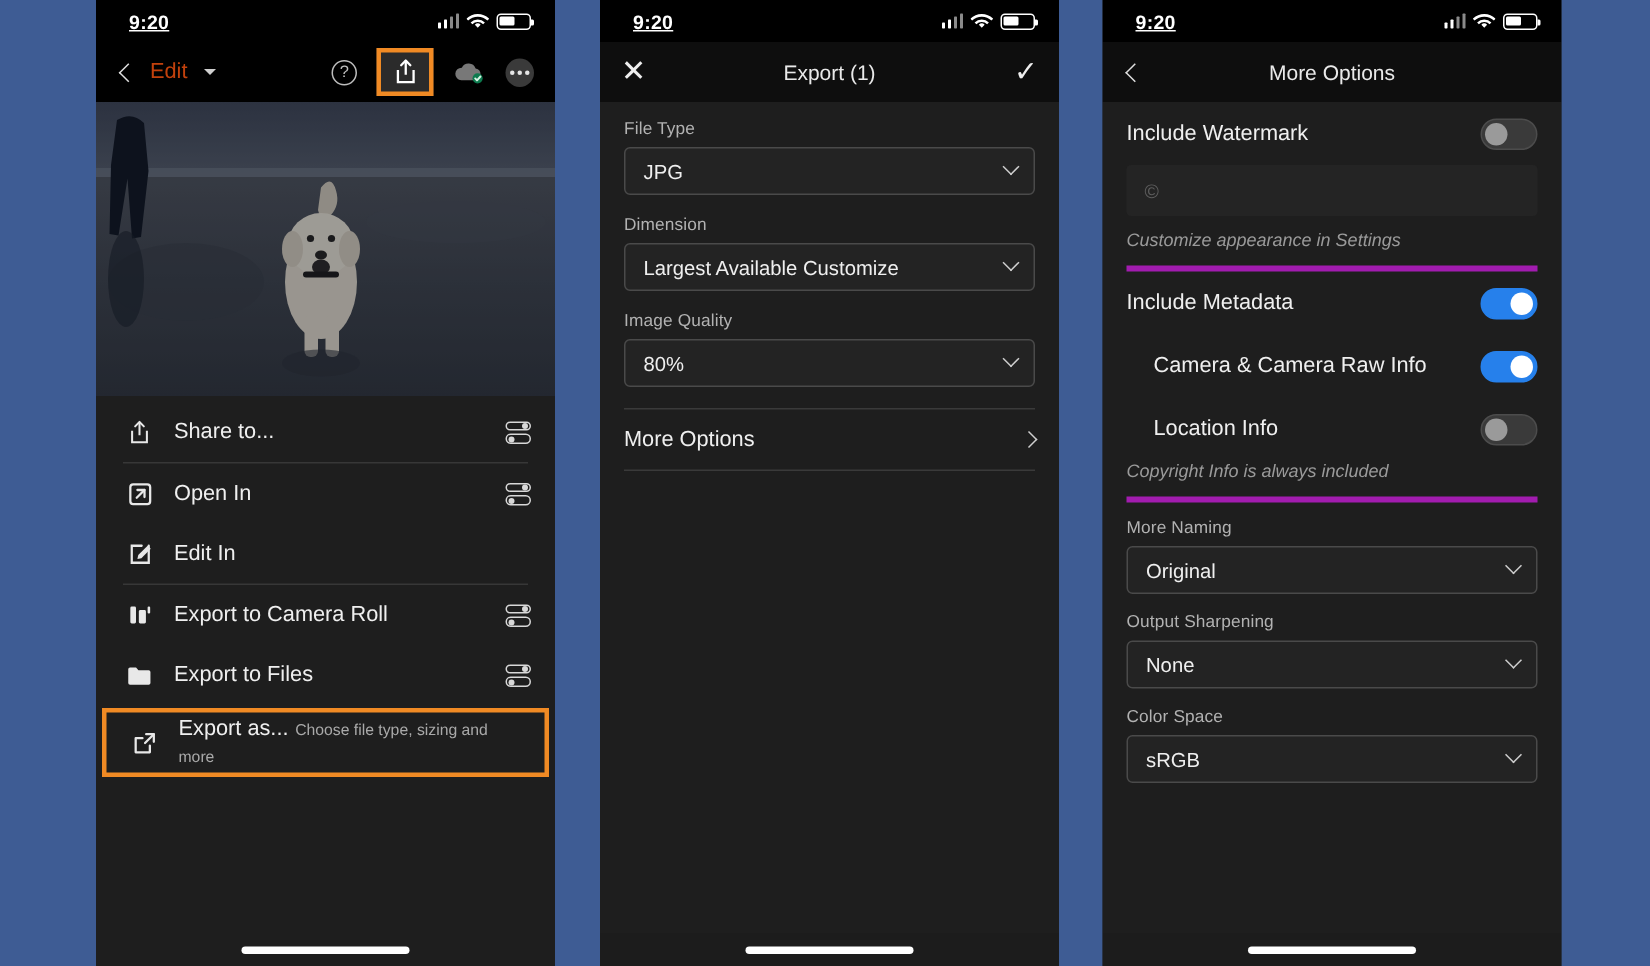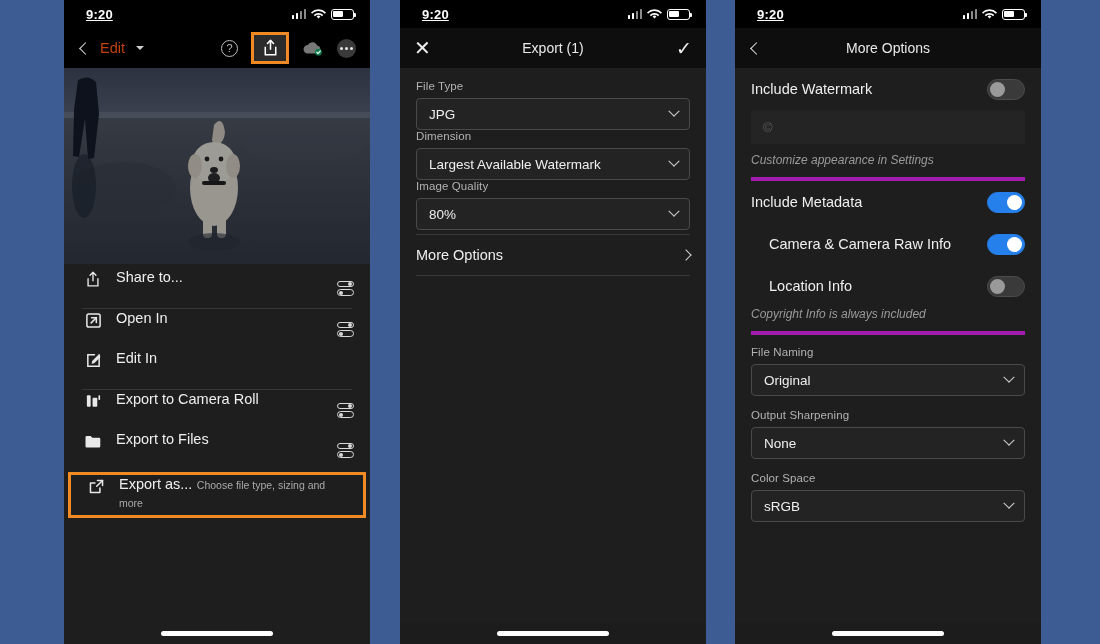--- a/index.html
+++ b/index.html
@@ -140,20 +140,21 @@
     position: relative;
     overflow: hidden;
     background: #2d3138;
   }
 
   
   .menu { flex: 1; background: #1e1e1e; padding-top: 4px; }
   .menu-item {
     height: 40px;
     display: flex;
+    align-items: center;
     padding: 0 16px 0 18px;
     color: #ededed;
     position: relative;
   }
   .menu-item .mi-ic {
     width: 22px; height: 22px;
     display:flex; align-items:center; justify-content:center;
     margin-right: 12px;
     flex: 0 0 22px;
   }
@@ -193,21 +194,21 @@
     background: #1e1e1e;
   }
   .home-bar .bar {
     width: 112px; height: 5px;
     background: #fff; border-radius: 3px;
   }
   .home-bar.black { background: #1c1c1c; }
 
   
   .form { flex: 1; background: #1e1e1e; padding: 12px 16px 0 16px; }
-  .field { }
+  .field { margin-bottom: 14px; }
   .field-label {
     font-size: 11.5px;
     color: #b2b2b2;
     margin-bottom: 6px;
     letter-spacing: .1px;
   }
   .select {
     height: 32px;
     border: 1px solid #4a4a4a;
     border-radius: 4px;
@@ -517,21 +518,21 @@
         <div class="field-label">File Type</div>
         <div class="select">
           <span>JPG</span>
           <span class="chev-dn"></span>
         </div>
       </div>
 
       <div class="field">
         <div class="field-label">Dimension</div>
         <div class="select">
-          <span>Largest Available Watermark</span>
+          <span>Largest Available Customize</span>
           <span class="chev-dn"></span>
         </div>
       </div>
 
       <div class="field">
         <div class="field-label">Image Quality</div>
         <div class="select">
           <span>80%</span>
           <span class="chev-dn"></span>
         </div>
@@ -609,21 +610,21 @@
       <div class="opt-row indent">
         <span>Location Info</span>
         <span class="toggle">
             <span class="knob"></span>
           </span>
       </div>
 
       <div class="hint bordered">Copyright Info is always included</div>
 
       <div class="opt-field">
-        <div class="field-label">File Naming</div>
+        <div class="field-label">More Naming</div>
         <div class="select">
           <span>Original</span>
           <span class="chev-dn"></span>
         </div>
       </div>
 
       <div class="opt-field">
         <div class="field-label">Output Sharpening</div>
         <div class="select">
           <span>None</span>

